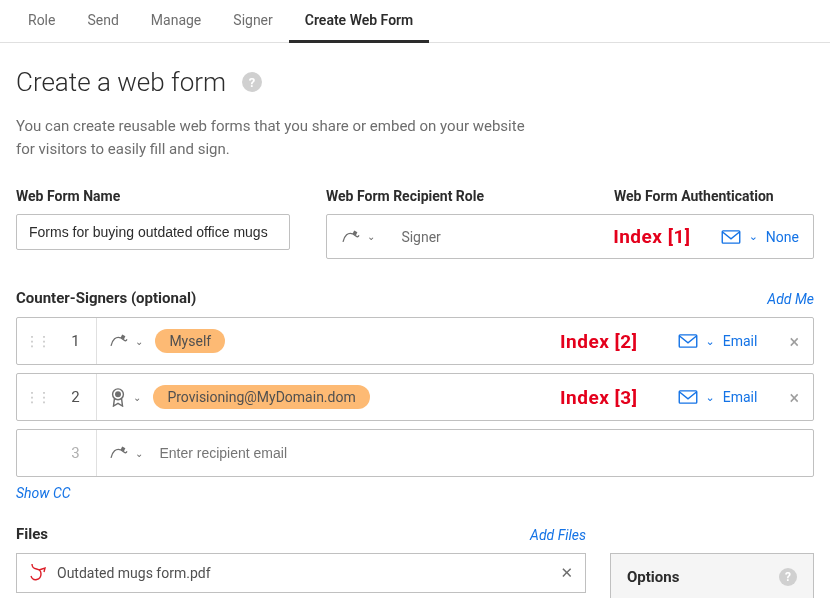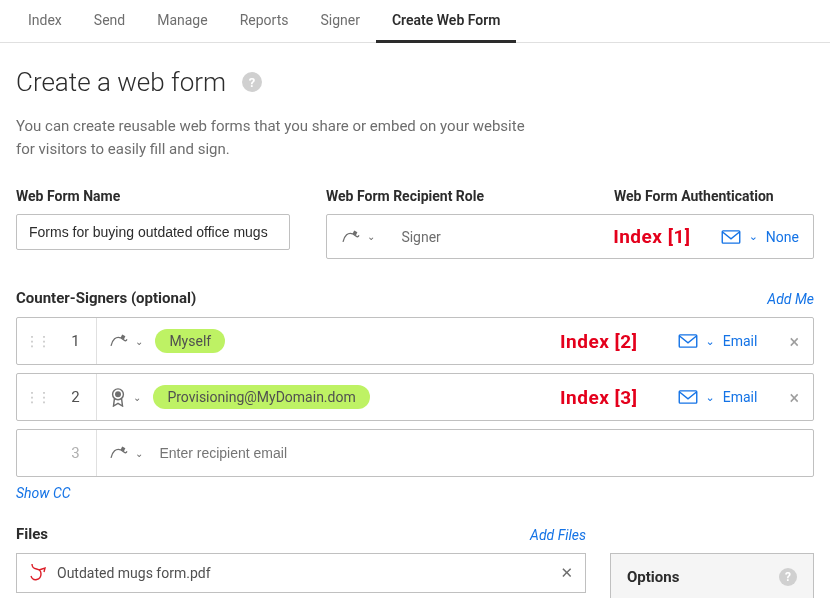--- a/index.html
+++ b/index.html
@@ -145,21 +145,21 @@
     }
     .num-box.dim { color: #b0b0b0; }
     .role-select {
       padding: 0 12px;
       display: flex;
       align-items: center;
       gap: 4px;
       cursor: pointer;
     }
     .recipient-chip {
-      background: #bef264;
+      background: #fdba74;
       border-radius: 14px;
       padding: 4px 14px;
       font-size: 14px;
       color: #505050;
     }
     .recipient-input {
       border: none;
       font-size: 14px;
       color: #6e6e6e;
       outline: none;
@@ -203,24 +203,23 @@
       flex: 1;
     }
     .options-title { font-weight: 700; font-size: 15px; }
     .seal-icon { color: #6e6e6e; display: inline-flex; }
     .auth-label-col { width: 200px; }
   </style>
 </head>
 <body>
 
 <div class="tabs">
-  <div class="tab">Index</div>
+  <div class="tab">Role</div>
   <div class="tab">Send</div>
   <div class="tab">Manage</div>
-  <div class="tab">Reports</div>
   <div class="tab">Signer</div>
   <div class="tab active">Create Web Form</div>
 </div>
 
 <div class="content">
 
   <h1 class="page-title">
     <span>Create a web form</span>
     <span class="help-circle">?</span>
   </h1>

